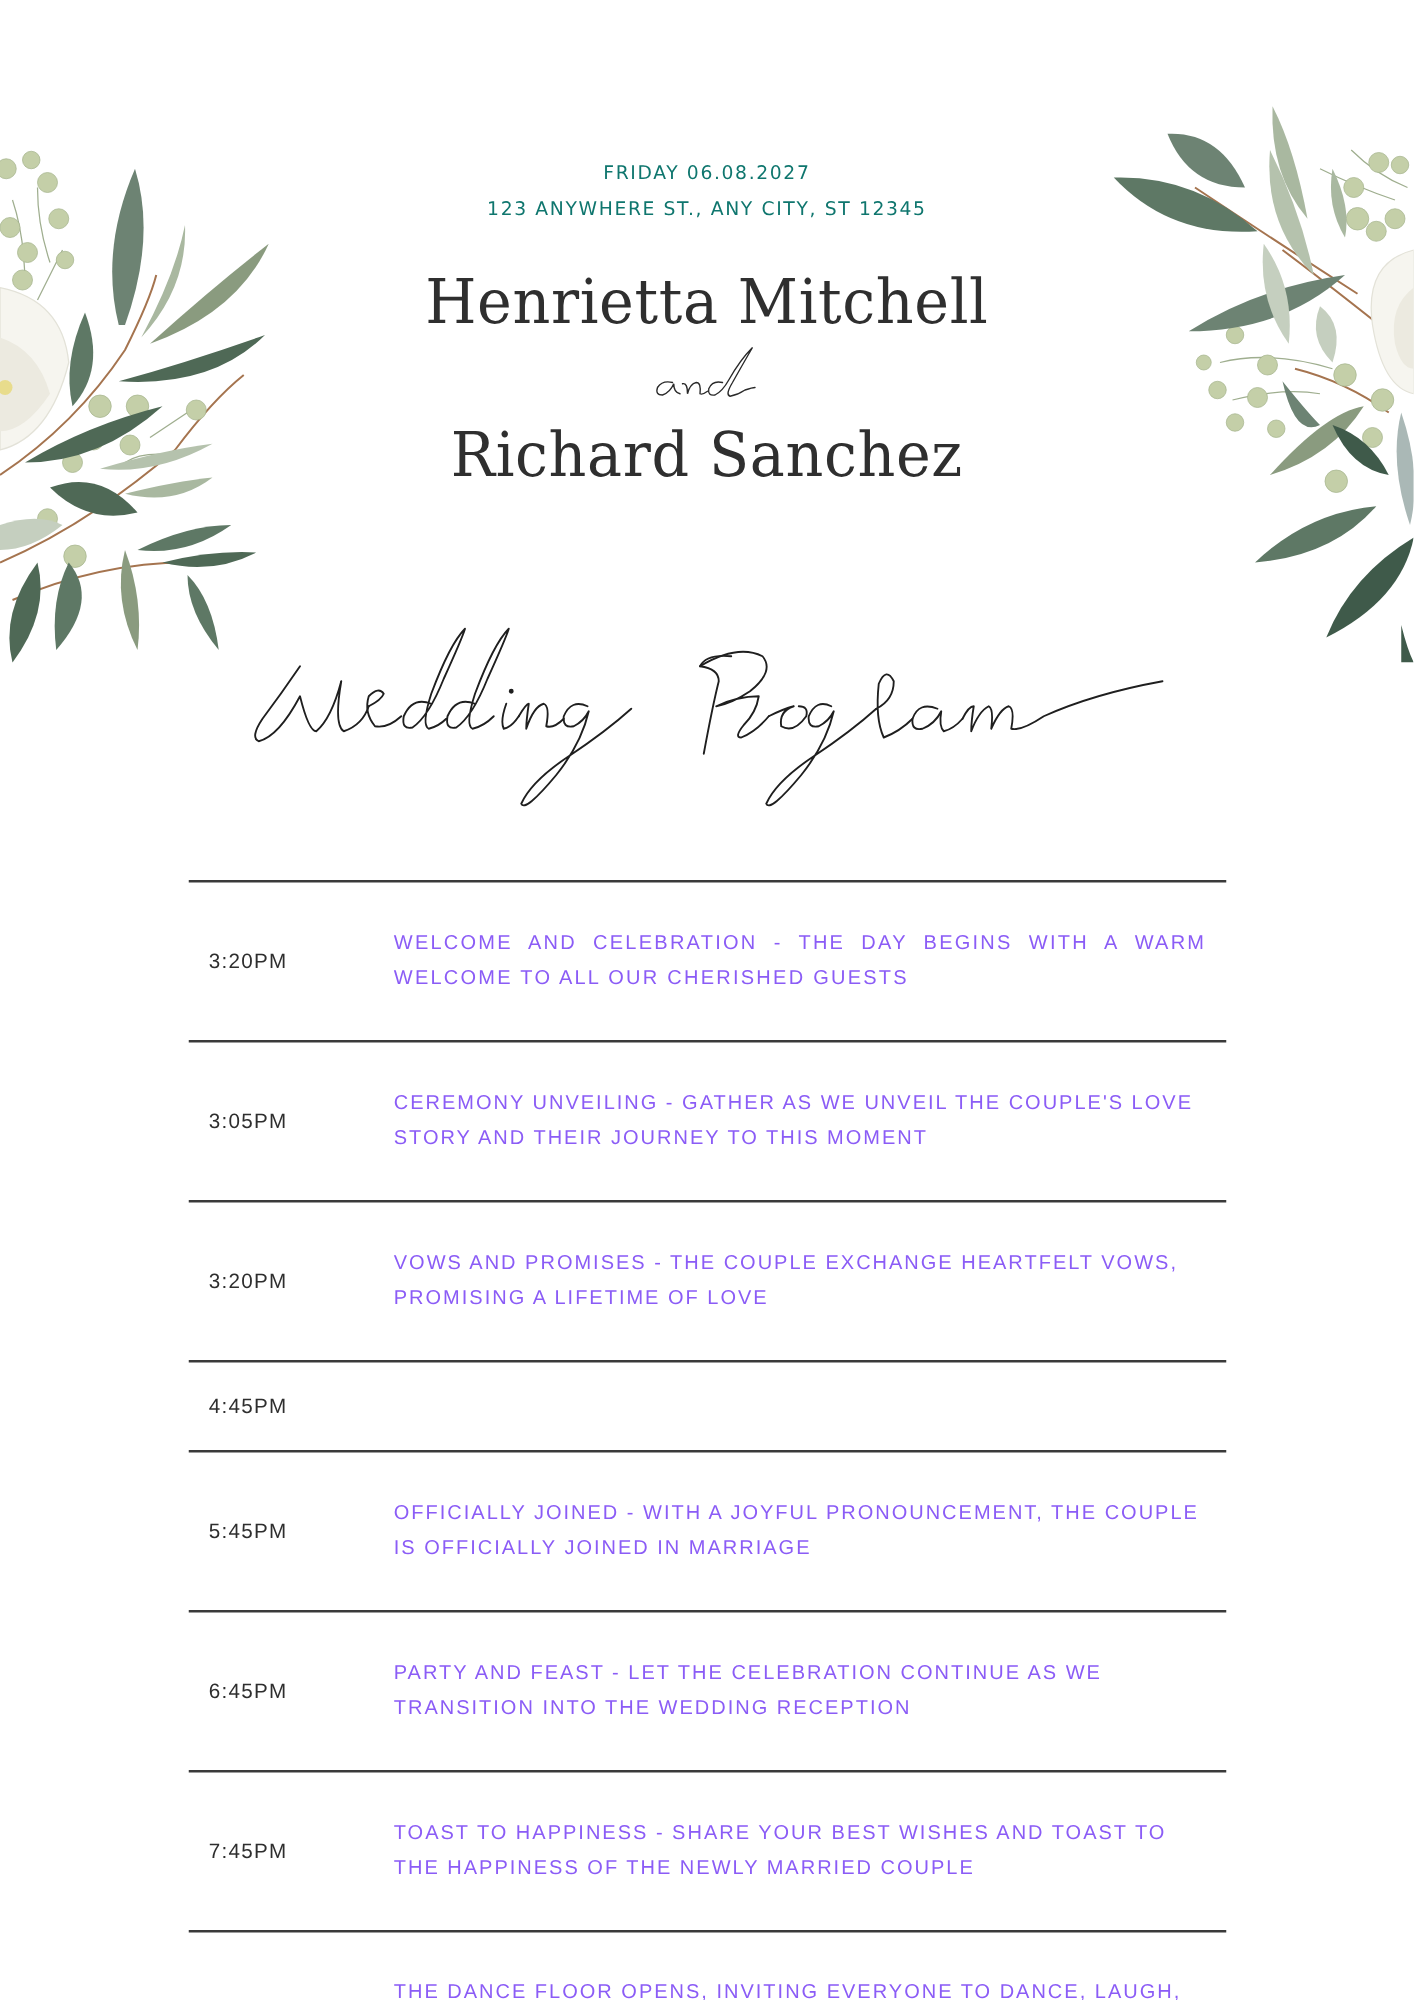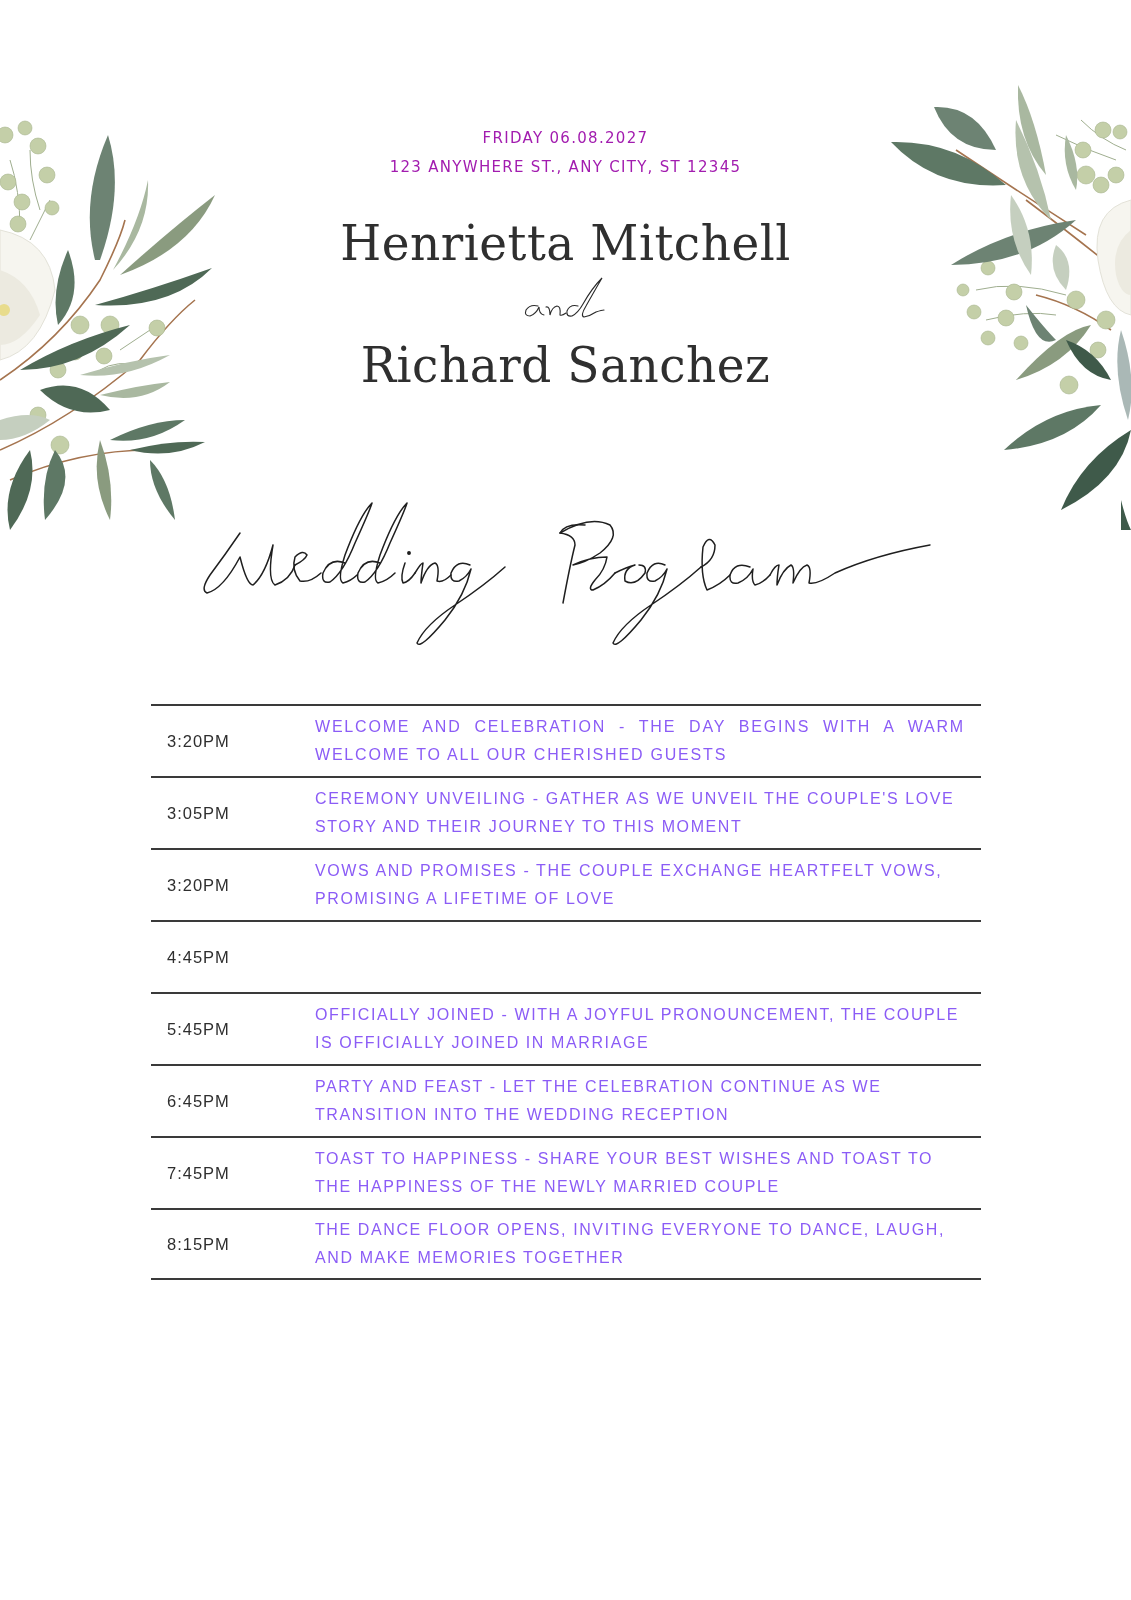--- a/index.html
+++ b/index.html
@@ -6,40 +6,40 @@
   body { width: 1131px; height: 1600px; position: relative; overflow: hidden; }
   .page { position: absolute; left: 0; top: 0; width: 1131px; height: 1600px; background: #ffffff; }
 
   .floral { position: absolute; pointer-events: none; }
   .floral-left { left: 0; top: 120px; width: 230px; height: 420px; }
   .floral-right { right: 0; top: 80px; width: 265px; height: 450px; }
 
   .header-meta {
     position: absolute; left: 0; right: 0; top: 124px; text-align: center;
     font-family: "DejaVu Sans", sans-serif; font-size: 15px; letter-spacing: 1.3px;
-    color: #a21caf; line-height: 29px;
+    color: #0f766e; line-height: 29px;
   }
   .names {
     position: absolute; left: 0; right: 0; text-align: center;
     font-family: "DejaVu Serif", serif; font-weight: 300; color: #2f2f2f;
     font-size: 47px; letter-spacing: 0.5px;
   }
   .name-1 { top: 215px; transform: scaleY(1.05); }
   .name-2 { top: 337px; transform: scaleY(1.05); }
   .and-script { position: absolute; left: 520px; top: 276px; width: 90px; height: 50px; }
 
   .title-script { position: absolute; left: 195px; top: 485px; width: 740px; height: 175px; }
 
   .program { position: absolute; left: 151px; top: 704px; width: 830px; }
   .row {
     display: flex; align-items: center; border-top: 2px solid #3a3a3a;
     box-sizing: border-box;
   }
   .row:last-child { border-bottom: 2px solid #3a3a3a; }
-  .row.two { height: 72px; }
+  .row.two { height: 128px; }
   .row.one { height: 72px; }
   .time {
     width: 164px; padding-left: 16px; box-sizing: border-box;
     font-family: "Liberation Sans", sans-serif; font-size: 16.5px; letter-spacing: 1px; color: #2e2e2e;
   }
   .desc {
     flex: 1; padding-right: 16px; box-sizing: border-box;
     font-family: "Liberation Sans", sans-serif; font-size: 16px; letter-spacing: 1.6px;
     line-height: 28px; color: #8b5cf6; text-transform: uppercase;
   }

